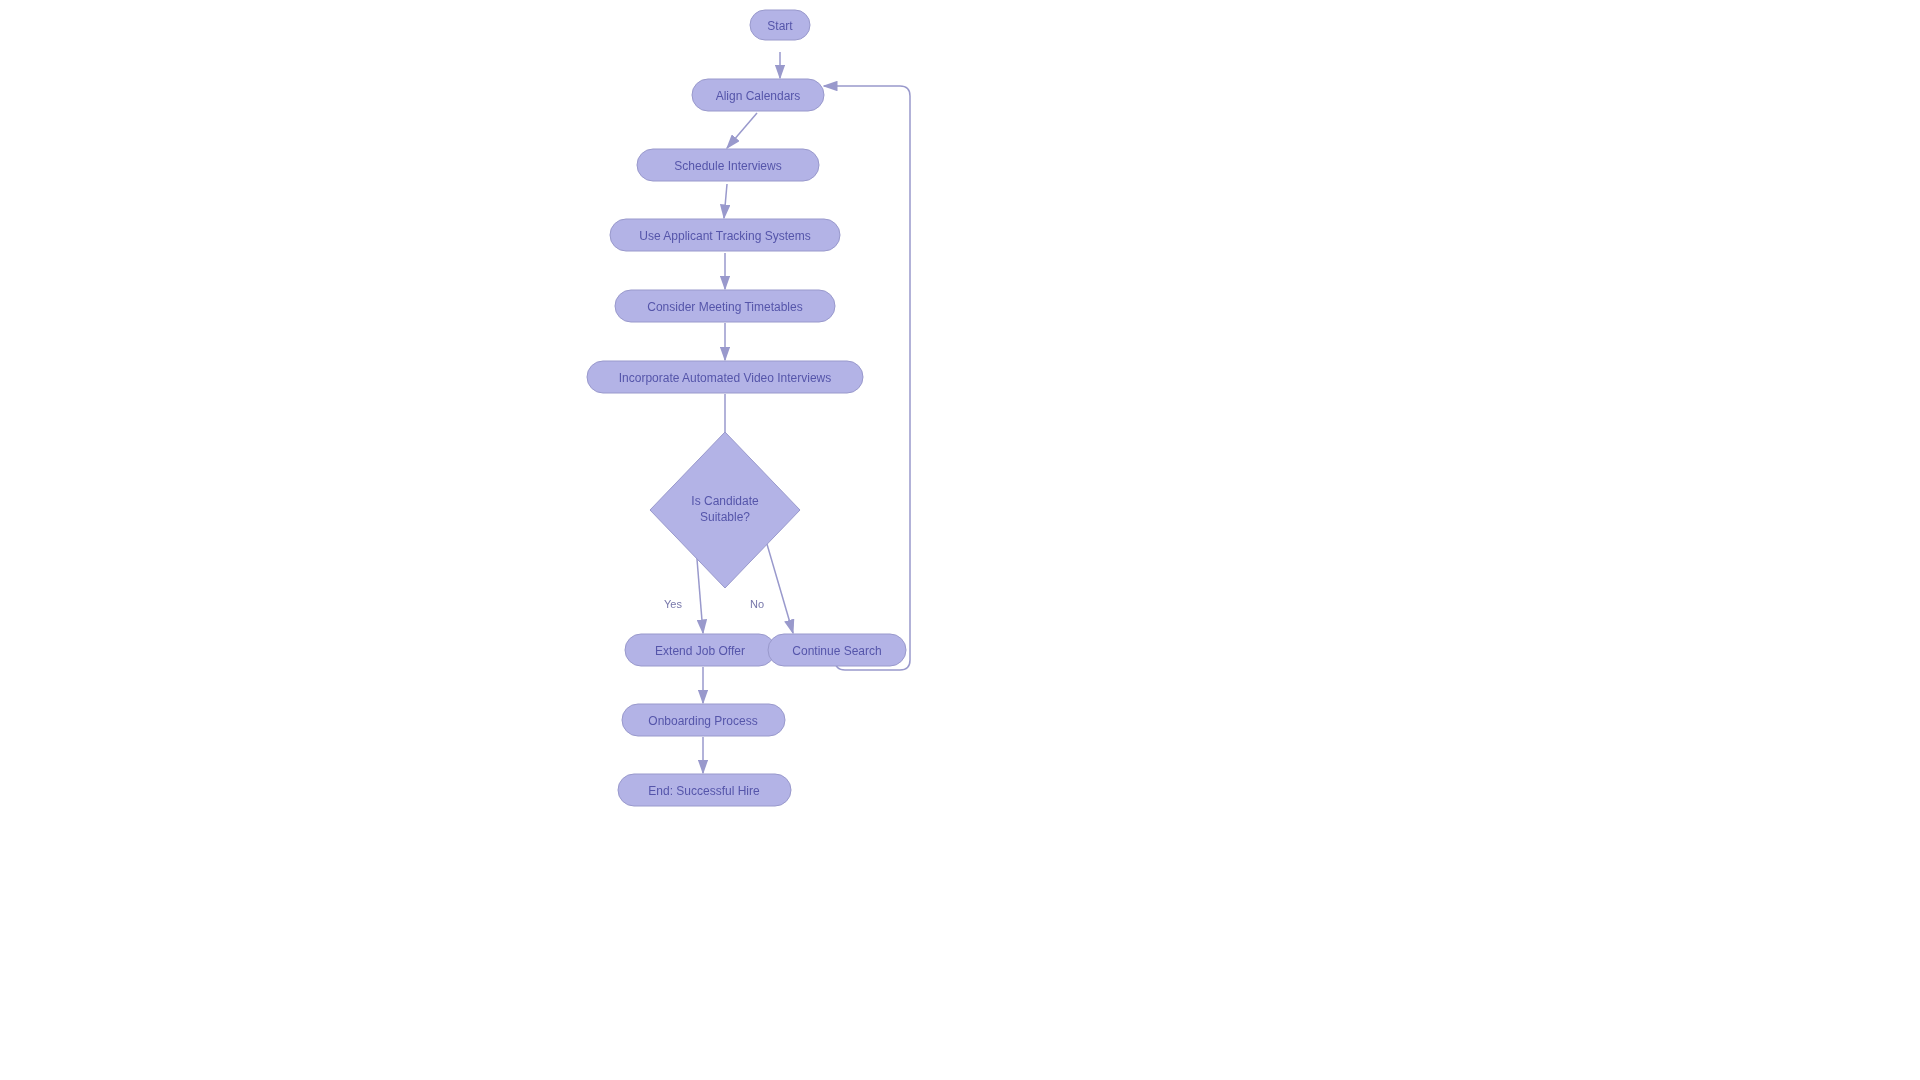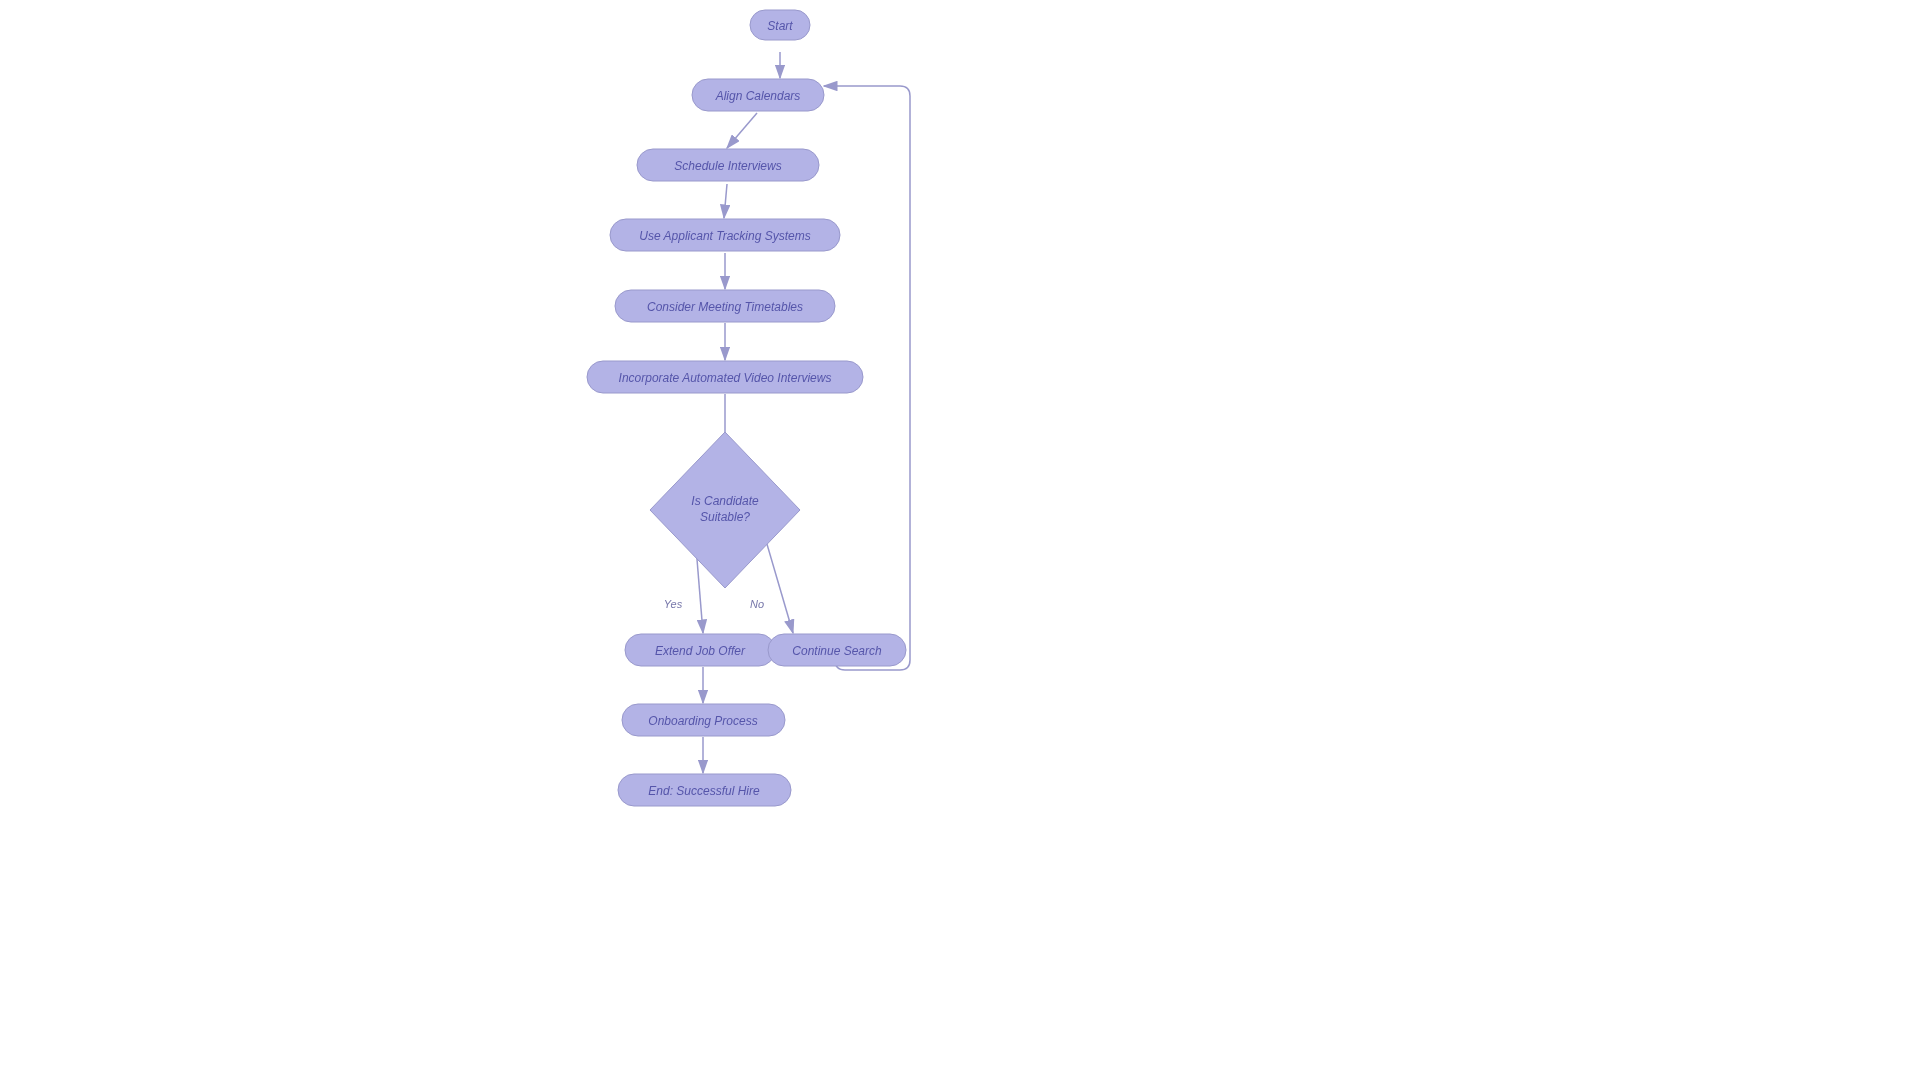--- a/index.html
+++ b/index.html
@@ -7,21 +7,20 @@
       width: 1920px;
       height: 1080px;
       background: #ffffff;
       font-family: Arial, sans-serif;
       overflow: hidden;
     }
     .diagram-container {
       width: 1920px;
       height: 1080px;
       position: relative;
-      font-style: italic;
     }
     svg {
       position: absolute;
       top: 0;
       left: 0;
       width: 1920px;
       height: 1080px;
     }
   </style>
 </head>

